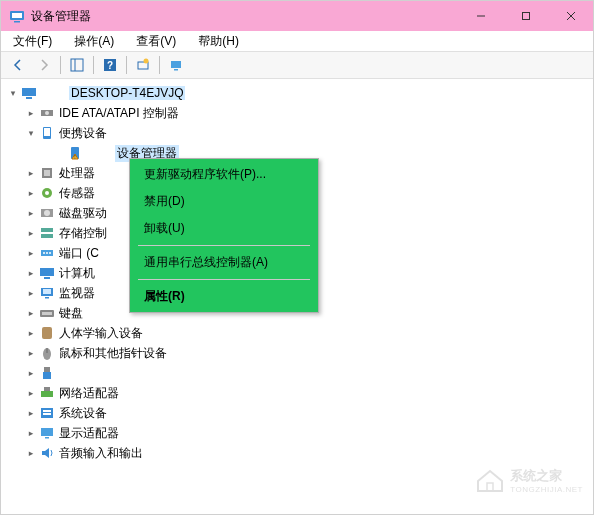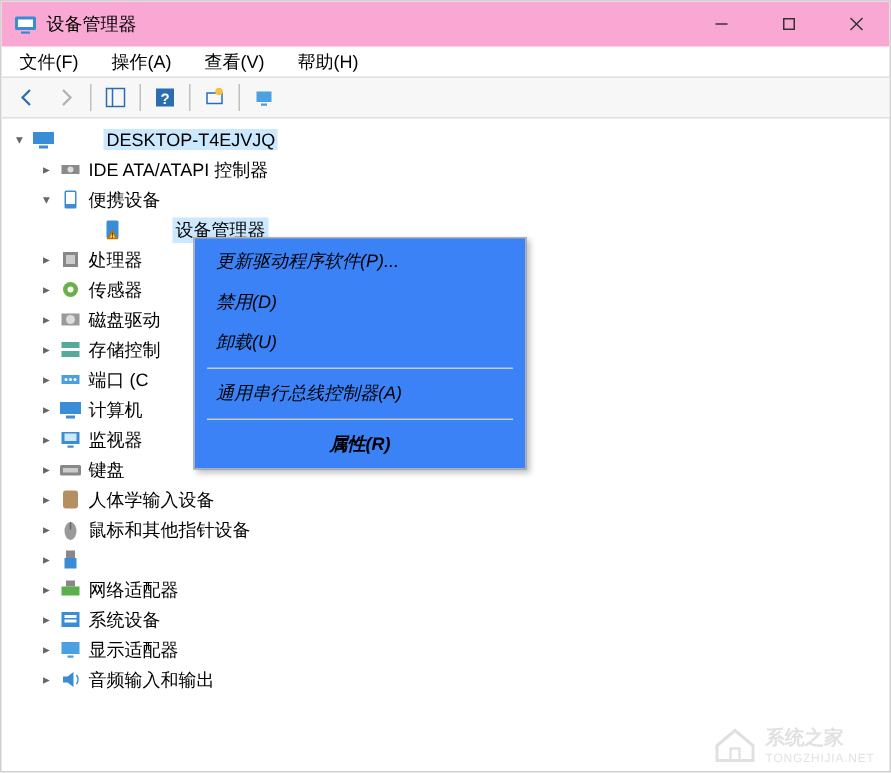--- a/index.html
+++ b/index.html
@@ -18,26 +18,26 @@
 .toolbar .tool-btn { width: 24px; height: 22px; display: flex; align-items: center; justify-content: center; margin: 0 1px; border: 1px solid transparent; }
 .toolbar .sep { width: 1px; height: 18px; background: #c0c0c0; margin: 0 3px; }
 
 .tree { padding: 4px 2px; font-size: 12px; height: calc(100% - 78px); overflow: auto; position: relative; }
 .tree .node { display: flex; align-items: center; height: 20px; white-space: nowrap; }
 .tree .expander { width: 12px; height: 12px; display: inline-flex; align-items: center; justify-content: center; color: #666; font-size: 9px; margin-right: 2px; }
 .tree .expander.empty { visibility: hidden; }
 .tree .node-icon { width: 16px; height: 16px; margin-right: 4px; display: inline-flex; align-items: center; justify-content: center; }
 .tree .selected { background: #cce8ff; padding: 0 2px; margin-left: 28px; }
 
-.context-menu { position: absolute; top: 157px; left: 128px; width: 222px; background: #3b82f6; border: 1px solid #b0b0b0; box-shadow: 2px 2px 4px rgba(0,0,0,0.25); padding: 2px; font-size: 12px; font-style: italic; }
+.context-menu { position: absolute; top: 157px; left: 128px; width: 190px; background: #22c55e; border: 1px solid #b0b0b0; box-shadow: 2px 2px 4px rgba(0,0,0,0.25); padding: 2px; font-size: 12px; }
 .context-menu .menu-row { padding: 5px 12px; }
 .context-menu .menu-sep { height: 1px; background: #c8c8c8; margin: 3px 6px; }
-.context-menu .bold { font-weight: bold; text-align: center; }
-
-.watermark { position: absolute; right: 10px; bottom: 4px; opacity: 0.25; font-size: 11px; display: flex; align-items: center; gap: 6px; color: #888; pointer-events: none; }
+.context-menu .bold { font-weight: bold; }
+
+.watermark { position: absolute; right: 10px; bottom: 20px; opacity: 0.25; font-size: 11px; display: flex; align-items: center; gap: 6px; color: #888; pointer-events: none; }
 
 
 svg { display: block; }
 </style>
 </head>
 <body>
 
 <div class="titlebar">
   <span class="app-icon">
     <svg viewBox="0 0 16 16" width="16" height="16">

